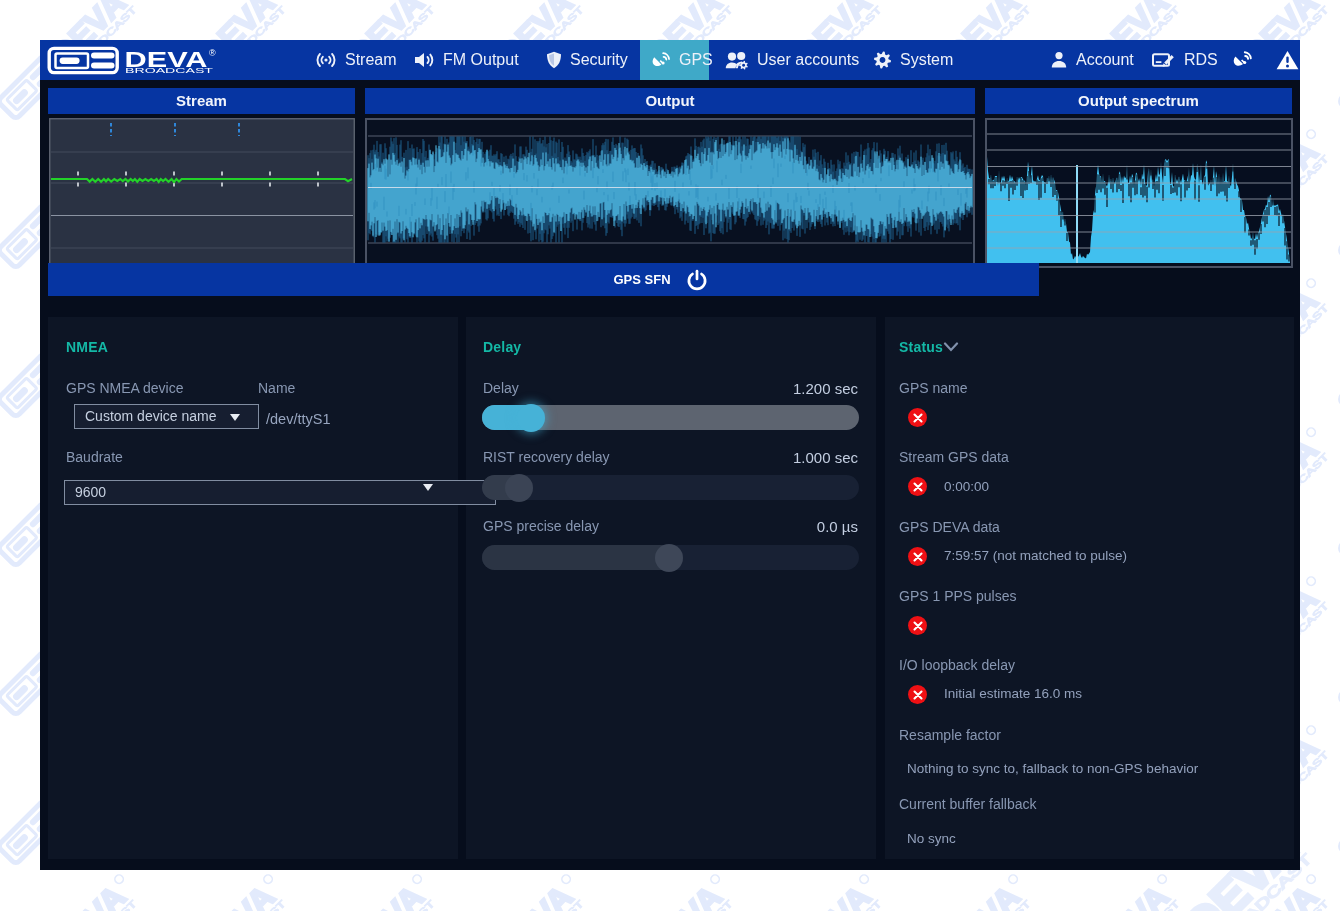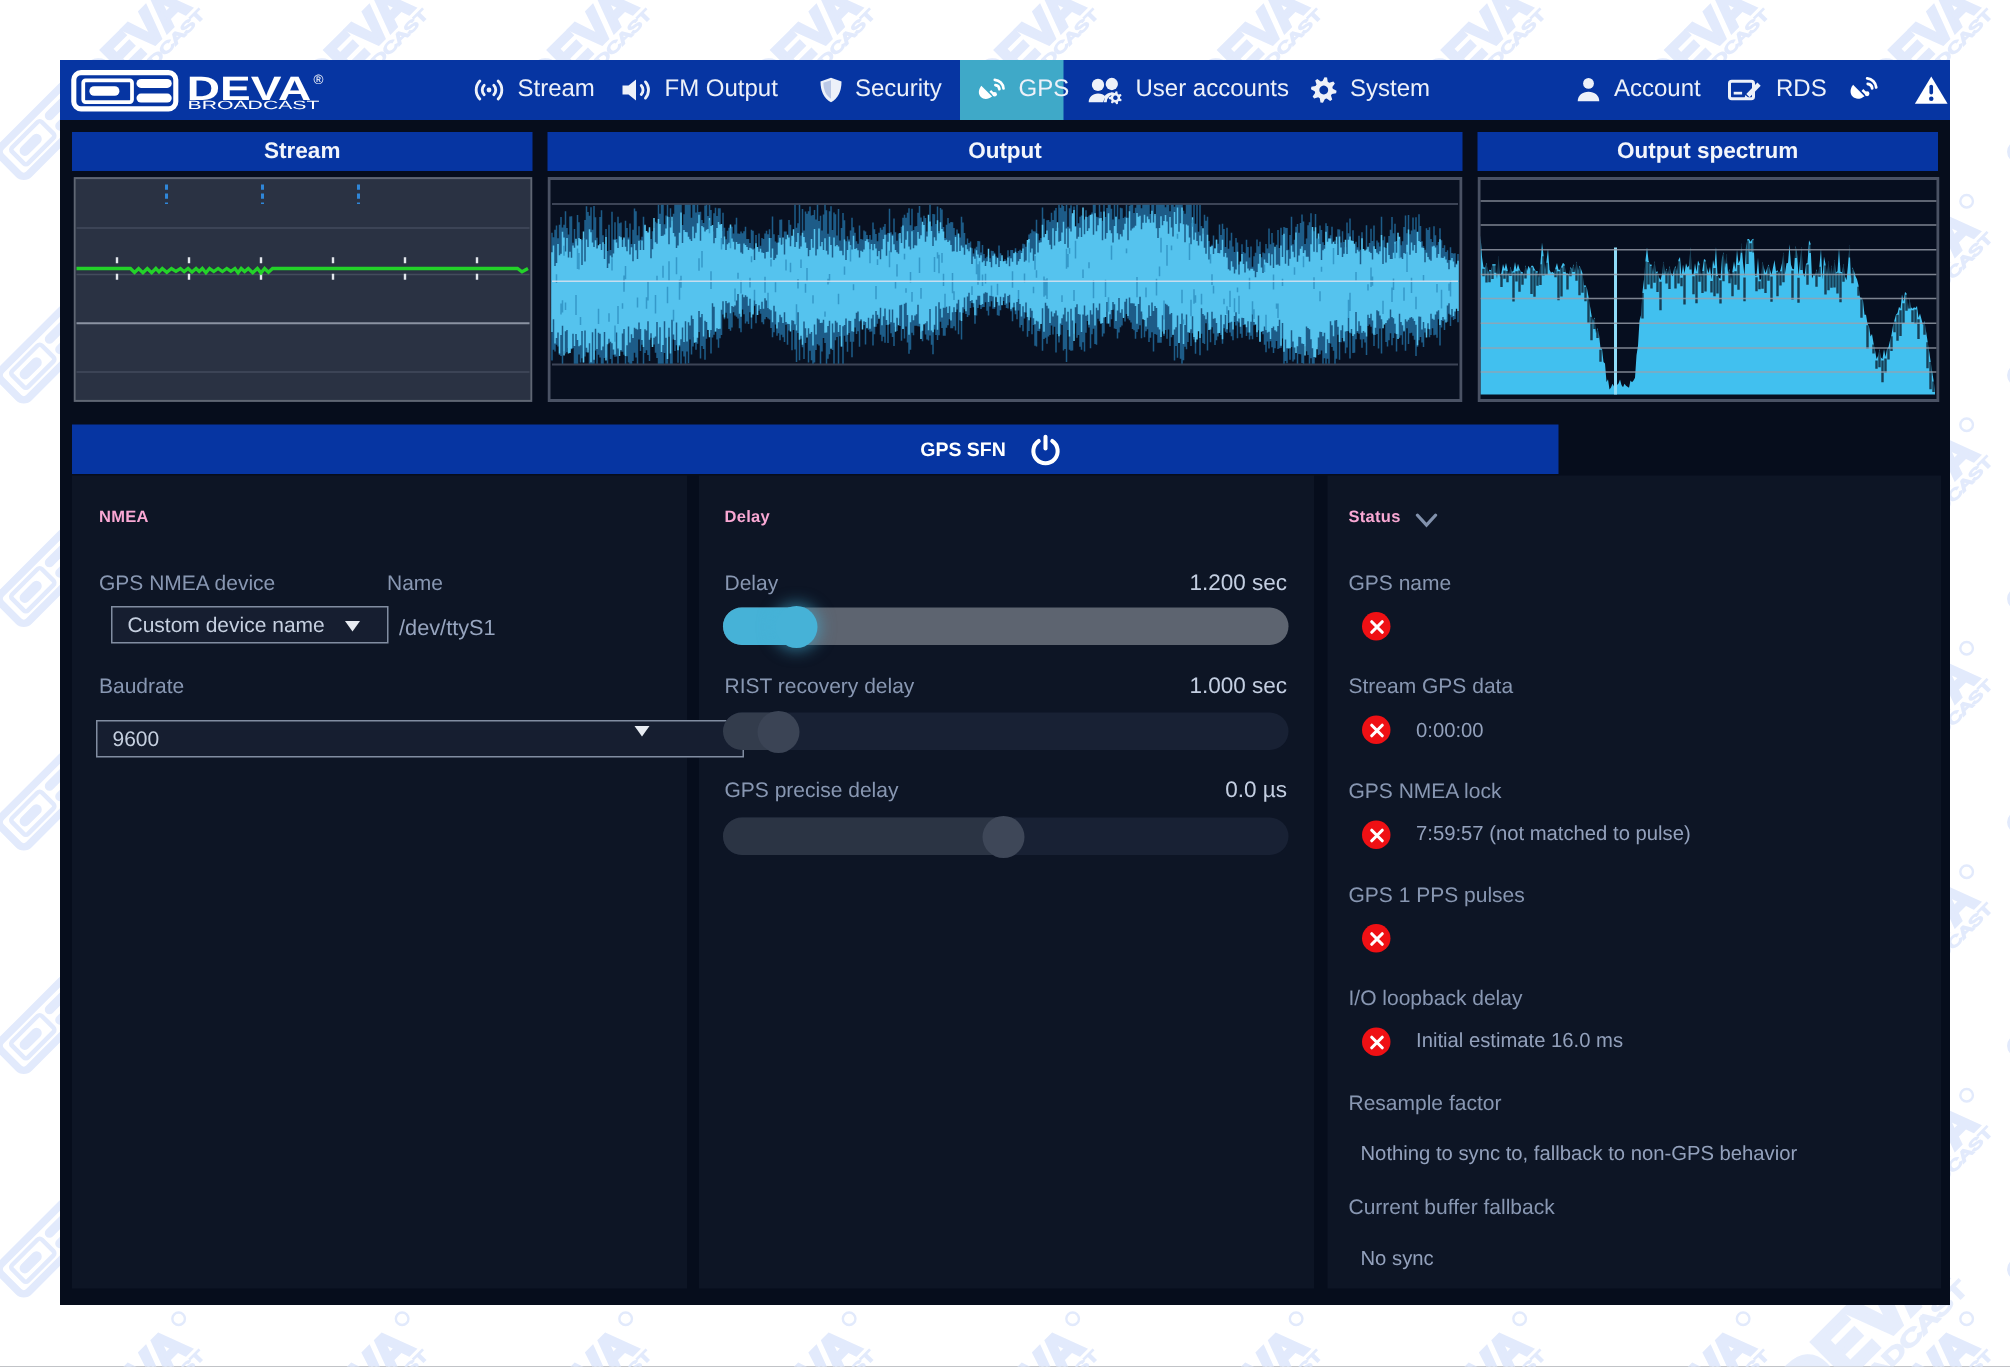--- a/index.html
+++ b/index.html
@@ -2,23 +2,23 @@
 <html><head><meta charset="utf-8"><style>
 *{margin:0;padding:0;box-sizing:border-box}
 html,body{width:1340px;height:911px;overflow:hidden;background:#fff;font-family:"Liberation Sans",sans-serif}
 #page{position:relative;width:1340px;height:911px}
 .abs{position:absolute}
 #app{position:absolute;left:40px;top:40px;width:1260px;height:830px;background:#060d1c}
 #nav{position:absolute;left:0;top:0;width:1260px;height:40px;background:#0635a2;color:#edf1f9;font-size:15px}
 .nitem{position:absolute;top:0;height:40px;display:flex;align-items:center;gap:8px;color:#edf1f9}
 .hdr{position:absolute;top:48px;height:26px;background:#0635a2;color:#f2f5fb;font-weight:bold;font-size:15px;text-align:center;line-height:26px}
 .scope{position:absolute;top:78px;height:148px}
-#sfn{position:absolute;left:7.5px;top:243px;width:991px;height:33px;background:#0635a2;color:#fff}
+#sfn{position:absolute;left:7.5px;top:223px;width:991px;height:33px;background:#0635a2;color:#fff}
 .col{position:absolute;top:277px;height:542px;background:#0d1525}
-.h6{position:absolute;font-size:11px;font-weight:bold;color:#f9a8d4;letter-spacing:.2px}
+.h6{position:absolute;font-size:14px;font-weight:bold;color:#14b8a6;letter-spacing:.2px}
 .lbl{position:absolute;font-size:14px;color:#8897b2}
 .val{position:absolute;font-size:15px;color:#c3cee1;text-align:right}
 .sval{position:absolute;font-size:13.5px;color:#93a1bc}
 .badge{position:absolute;width:19px;height:19px;border-radius:50%;background:#ef1014}
 .badge svg{position:absolute;left:4.5px;top:4.5px}
 .sel{position:absolute;height:25px;background:#161e30;border:1px solid #818da1;color:#c6d0e0;font-size:14px;line-height:23px;padding-left:10px}
 .sarr{position:absolute;width:0;height:0;border-left:5.5px solid transparent;border-right:5.5px solid transparent;border-top:7px solid #e8ecf2}
 </style></head><body>
 <div id="page">
 <svg class="abs" style="left:0;top:0" width="1340" height="911">
@@ -320,21 +320,21 @@
           <path d="M1.5 1.5 8.5 8.5M8.5 1.5 1.5 8.5" stroke="#fff" stroke-width="2.1" stroke-linecap="round"></path>
         </svg>
       </div>
 <div class="lbl" style="left:859px;top:409px">Stream GPS data</div>
 <div class="badge" style="left:868px;top:437px">
         <svg width="10" height="10" viewBox="0 0 10 10">
           <path d="M1.5 1.5 8.5 8.5M8.5 1.5 1.5 8.5" stroke="#fff" stroke-width="2.1" stroke-linecap="round"></path>
         </svg>
       </div>
 <div class="sval" style="left:904px;top:439px">0:00:00</div>
-<div class="lbl" style="left:859px;top:479px">GPS NMEA lock</div>
+<div class="lbl" style="left:859px;top:479px">GPS DEVA data</div>
 <div class="badge" style="left:868px;top:507px">
         <svg width="10" height="10" viewBox="0 0 10 10">
           <path d="M1.5 1.5 8.5 8.5M8.5 1.5 1.5 8.5" stroke="#fff" stroke-width="2.1" stroke-linecap="round"></path>
         </svg>
       </div>
 <div class="sval" style="left:904px;top:508px">7:59:57 (not matched to pulse)</div>
 <div class="lbl" style="left:859px;top:548px">GPS 1 PPS pulses</div>
 <div class="badge" style="left:868px;top:576px">
         <svg width="10" height="10" viewBox="0 0 10 10">
           <path d="M1.5 1.5 8.5 8.5M8.5 1.5 1.5 8.5" stroke="#fff" stroke-width="2.1" stroke-linecap="round"></path>

